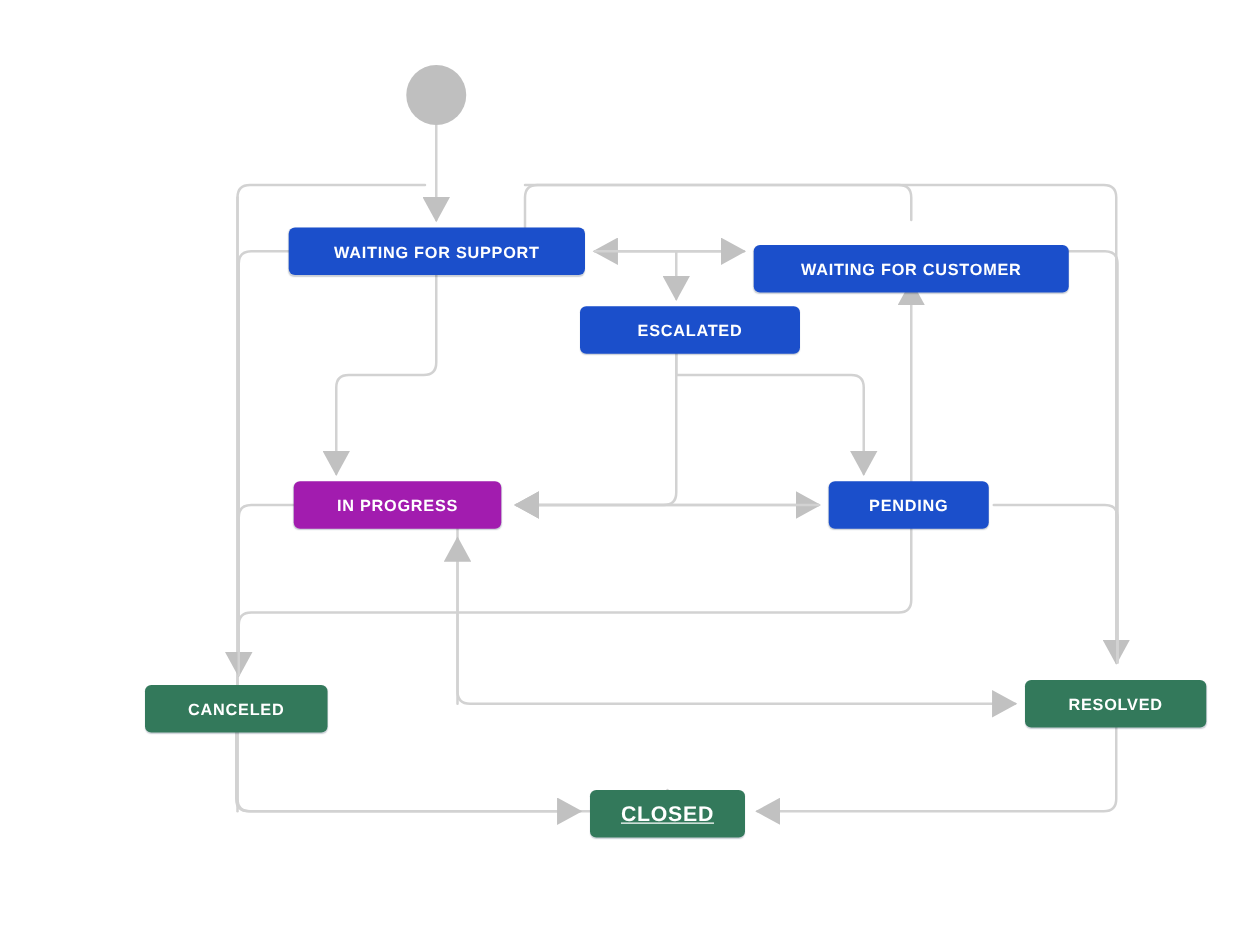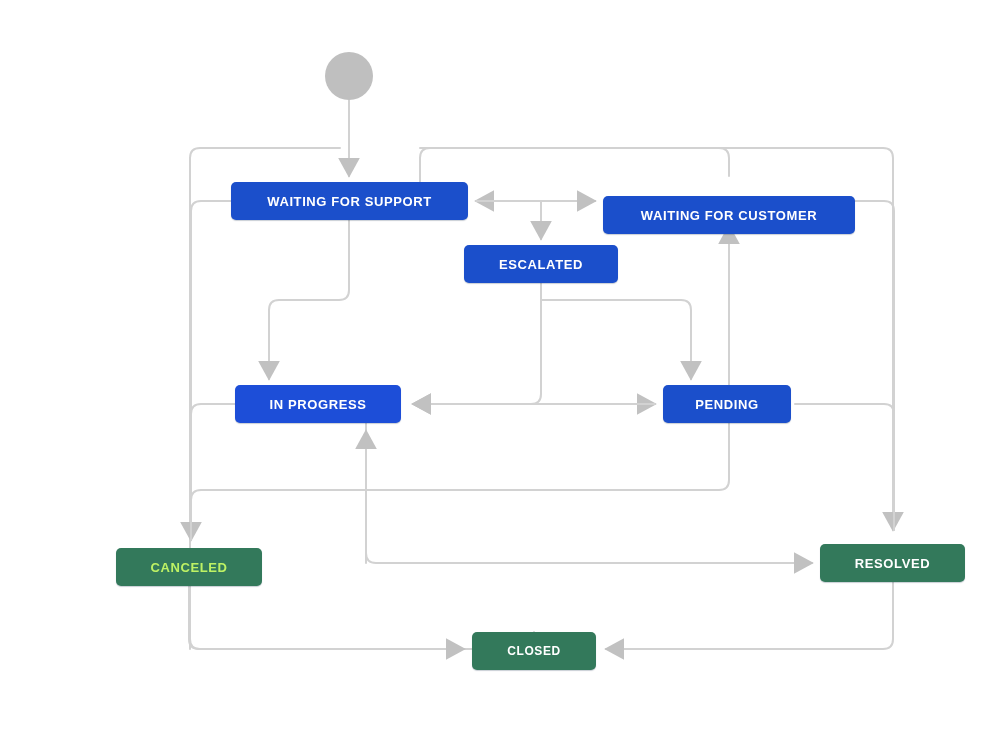--- a/index.html
+++ b/index.html
@@ -119,37 +119,37 @@
   <div class="start-node" style="left: 325px; top: 52px; width: 48px; height: 48px; background: rgb(191, 191, 191);"></div>
 
   <div class="node status-blue" style="left: 231px; top: 182px; width: 237px; height: 38px; background: rgb(27, 79, 203); color: rgb(255, 255, 255); font-size: 13px;">
     <span class="node-label">WAITING FOR SUPPORT</span>
   </div>
 
   <div class="node status-blue" style="left: 603px; top: 196px; width: 252px; height: 38px; background: rgb(27, 79, 203); color: rgb(255, 255, 255); font-size: 13px;">
     <span class="node-label">WAITING FOR CUSTOMER</span>
   </div>
 
-  <div class="node status-blue" style="left: 464px; top: 245px; width: 154px; height: 38px; background: rgb(27, 79, 203); color: rgb(255, 255, 255); font-size: 13px;">
+  <div class="node status-blue" style="left: 464px; top: 245px; width: 176px; height: 38px; background: rgb(27, 79, 203); color: rgb(255, 255, 255); font-size: 13px;">
     <span class="node-label">ESCALATED</span>
   </div>
 
-  <div class="node status-blue" style="left: 235px; top: 385px; width: 166px; height: 38px; background: #1d4ed8; color: rgb(255, 255, 255); font-size: 13px;">
+  <div class="node status-blue" style="left: 235px; top: 385px; width: 166px; height: 38px; background: #a21caf; color: rgb(255, 255, 255); font-size: 13px;">
     <span class="node-label">IN PROGRESS</span>
   </div>
 
   <div class="node status-blue" style="left: 663px; top: 385px; width: 128px; height: 38px; background: rgb(27, 79, 203); color: rgb(255, 255, 255); font-size: 13px;">
     <span class="node-label">PENDING</span>
   </div>
 
-  <div class="node status-green" style="left: 116px; top: 548px; width: 146px; height: 38px; background: rgb(51, 121, 91); color: #bef264; font-size: 13px;">
+  <div class="node status-green" style="left: 116px; top: 548px; width: 146px; height: 38px; background: rgb(51, 121, 91); color: #ffffff; font-size: 13px;">
     <span class="node-label">CANCELED</span>
   </div>
 
   <div class="node status-green" style="left: 820px; top: 544px; width: 145px; height: 38px; background: rgb(51, 121, 91); color: #ffffff; font-size: 13px;">
     <span class="node-label">RESOLVED</span>
   </div>
 
-  <div class="node status-green" style="left: 472px; top: 632px; width: 124px; height: 38px; background: rgb(51, 121, 91); color: rgb(255, 255, 255); font-size: 12px;">
+  <div class="node status-green" style="left: 472px; top: 632px; width: 124px; height: 38px; background: rgb(51, 121, 91); color: rgb(255, 255, 255); font-size: 17px; text-decoration: underline;">
     <span class="node-label">CLOSED</span>
   </div>
 
 </div>
 
 </body></html>

